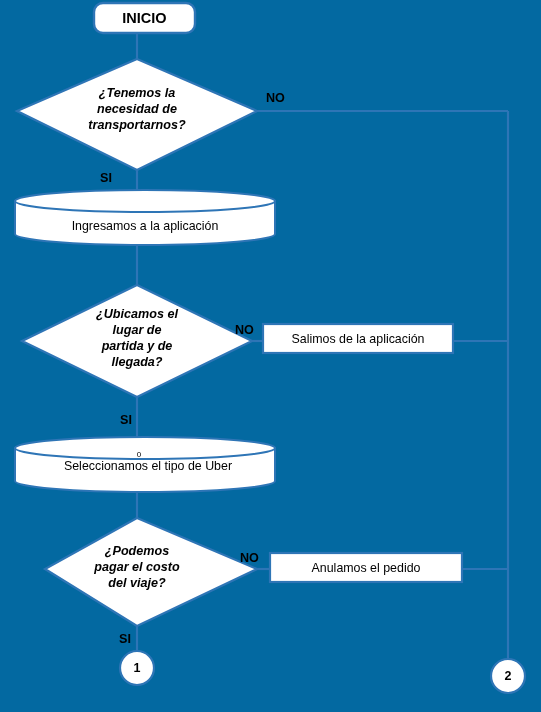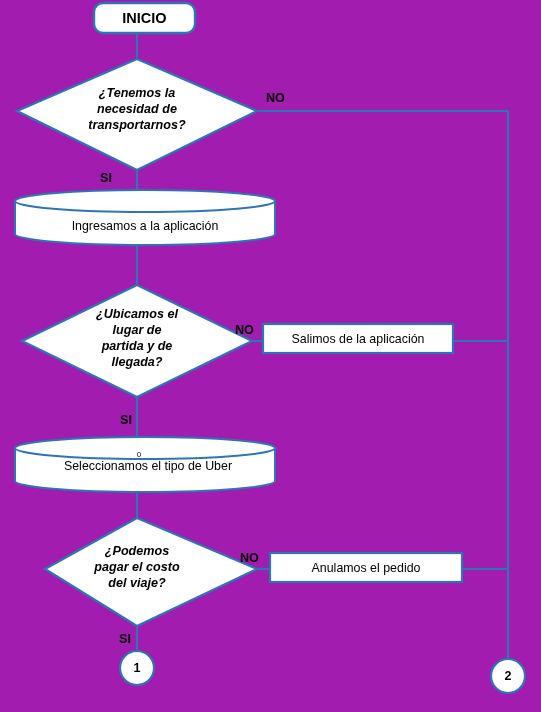--- a/index.html
+++ b/index.html
@@ -10,21 +10,21 @@
   body {
     width: 541px;
     height: 712px;
     font-family: "Liberation Sans", sans-serif;
     overflow: hidden;
   }
   #flowchart-root {
     position: relative;
     width: 541px;
     height: 712px;
-    background: #a21caf;
+    background: #0369a1;
   }
   svg#chart {
     display: block;
     width: 541px;
     height: 712px;
   }
   .shape-stroke {
     stroke: #2E75B6;
     fill: #ffffff;
   }

